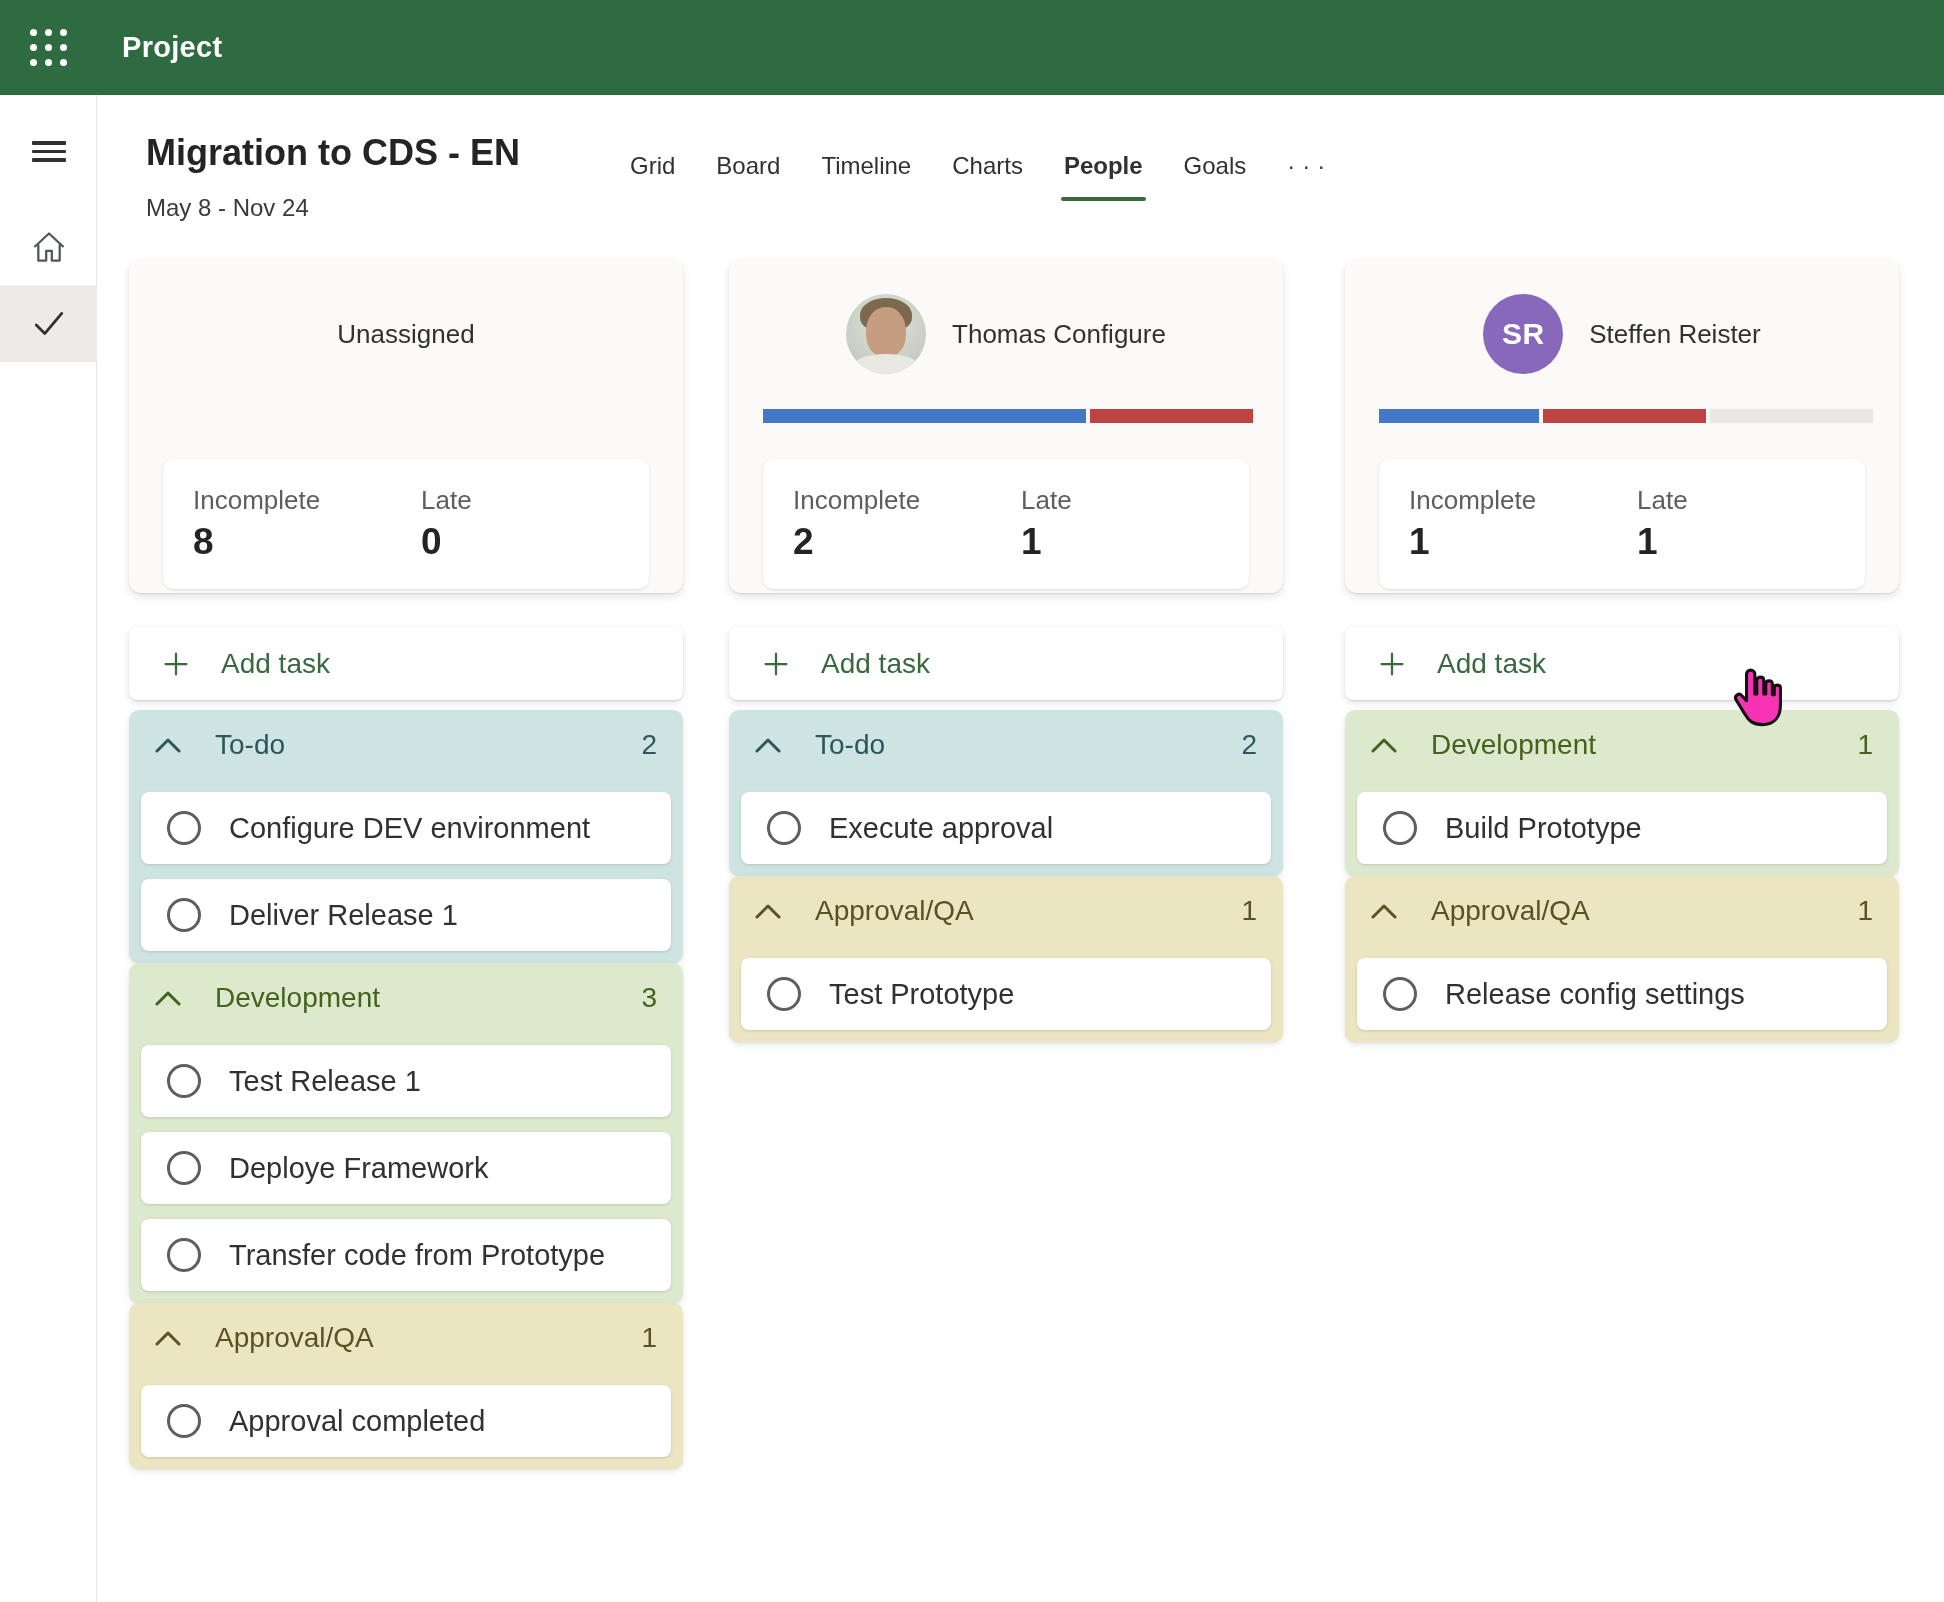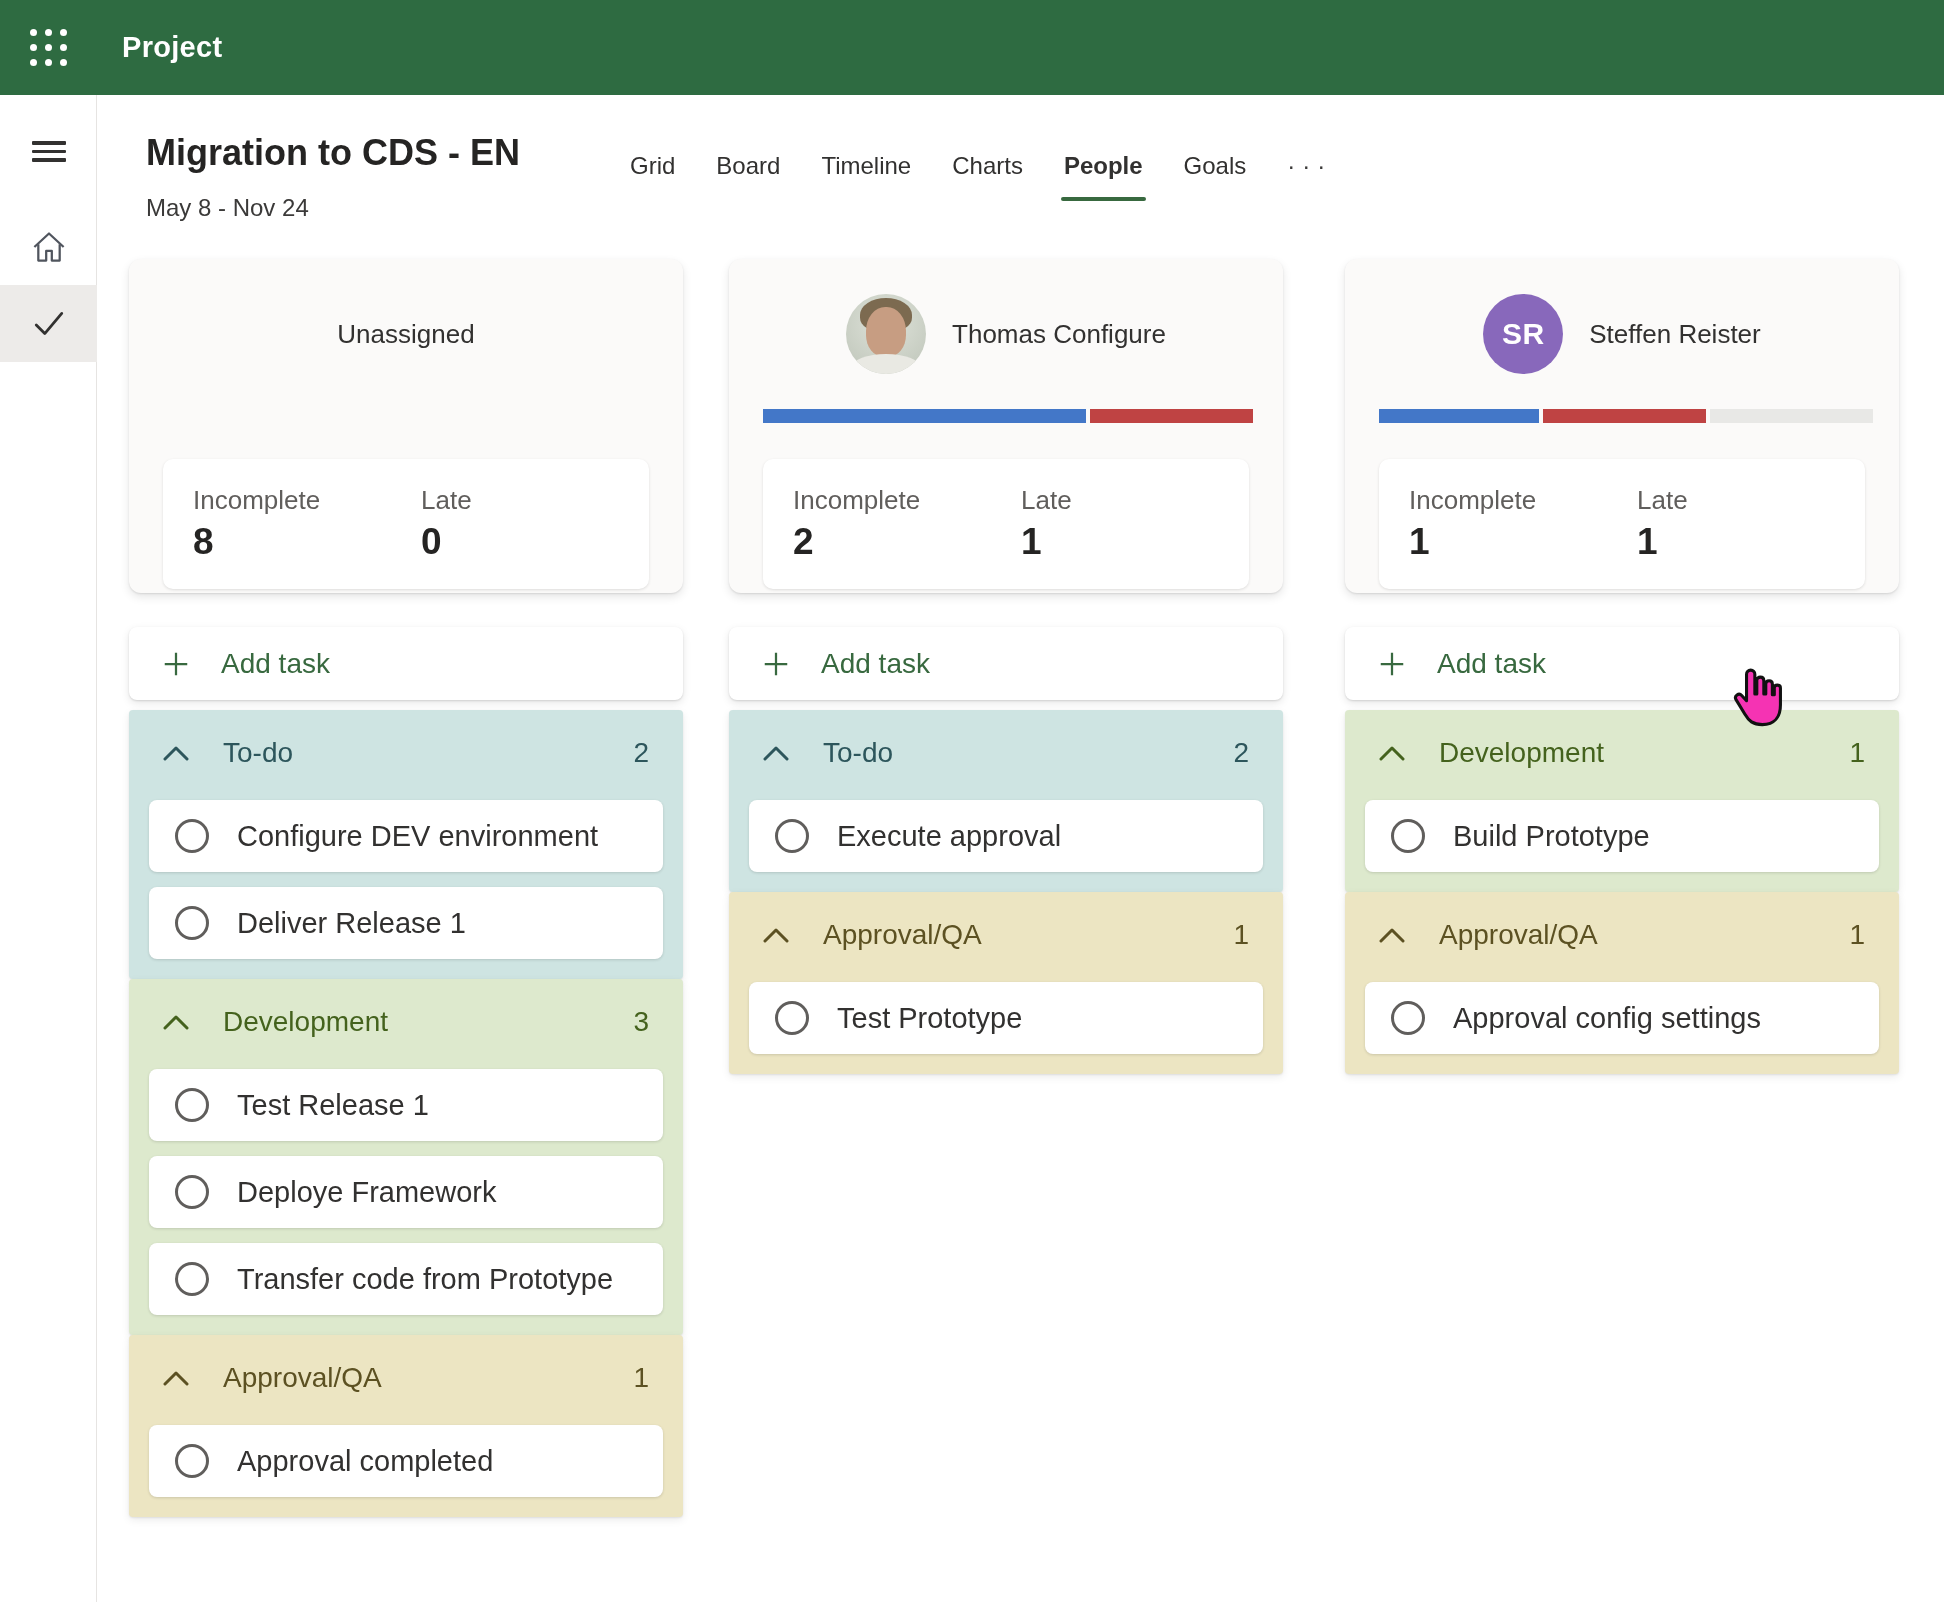--- a/index.html
+++ b/index.html
@@ -71,21 +71,21 @@
   .stat { flex:1; }
   .stat-label { font-size:26px; color:#605e5c; }
   .stat-value { font-size:37px; font-weight:700; color:#252423; margin-top:5px; }
 
   .add-task { margin-top:34px; margin-bottom:10px; width:554px; height:73px; background:#fff;
               border:none; border-radius:8px; box-shadow:0 1px 2px rgba(0,0,0,.12), 0 3px 8px rgba(0,0,0,.10);
               display:flex; align-items:center; padding-left:32px; gap:30px;
               color:var(--accent_green,#38693f); font-size:28px; font-family:inherit; }
   .plus-icon { width:30px; height:30px; }
 
-  .bucket { border-radius:4px; padding:20px;
+  .bucket { border-radius:10px; padding:12px;
             box-shadow:0 1px 2px rgba(0,0,0,.08), 0 3px 8px rgba(0,0,0,.08); }
   .theme-teal  { background:var(--bucket_teal_bg,#cee4e2);  color:var(--bucket_teal_fg,#2d565c); }
   .theme-green { background:var(--bucket_green_bg,#dde9cd); color:var(--bucket_green_fg,#44621d); }
   .theme-tan   { background:var(--bucket_tan_bg,#ece5c2);   color:var(--bucket_tan_fg,#5c5122); }
   .bucket-header { height:46px; display:flex; align-items:center; padding:0 14px; margin-bottom:24px;
                    background:transparent; border:none; width:100%; color:inherit; font-family:inherit; }
   .chevron { width:26px; height:16px; display:inline-flex; }
   .bucket-label { font-size:28px; margin-left:34px; }
   .bucket-count { font-size:28px; margin-left:auto; }
   .task-card { height:72px; background:#fff; border-radius:8px; display:flex; align-items:center;
@@ -366,21 +366,21 @@
           <span class="chevron">
             <svg viewBox="0 0 26 16" width="26" height="16" fill="none" stroke="currentColor" stroke-width="3" stroke-linecap="round" stroke-linejoin="round">
                 <path d="M2 14 L13 3 L24 14"></path>
               </svg>
           </span>
           <span class="bucket-label">Approval/QA</span>
           <span class="bucket-count">1</span>
         </button>
         <div class="task-card">
           <span class="task-circle"></span>
-          <span class="task-title">Approval config settings</span>
+          <span class="task-title">Release config settings</span>
         </div>
       </div>
     </section>
   </div>
 
   <svg class="cursor" viewBox="0 0 28 32">
     <path d="M10.2 2.8c1.1 0 1.9.8 1.9 1.9v9h.9V7.5c0-2 3.2-2 3.2.1v6.1h.9v-4.6c0-1.9 3-1.9 3 0v4.9h.9v-3c0-1.8 2.8-1.8 2.8 0v7.7c0 5.5-2.8 9-8.3 9-4.3 0-6.2-1.7-8-4.8l-4-6.6c-1-1.7 1.3-3.3 2.6-1.9l2.2 2.4V4.7c0-1.1.8-1.9 1.9-1.9z" fill="var(--cursor_pink,#f533b3)" stroke="#111" stroke-width="1.4" stroke-linejoin="round"></path>
   </svg>
 
 </div>

